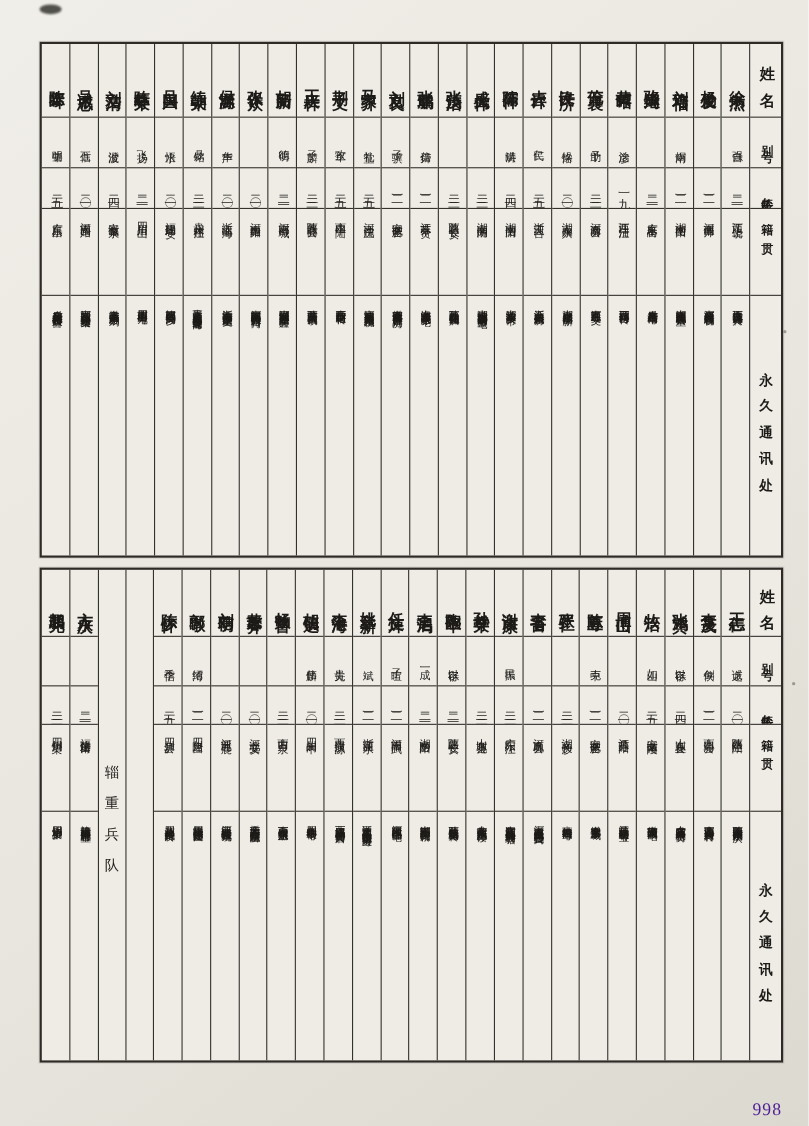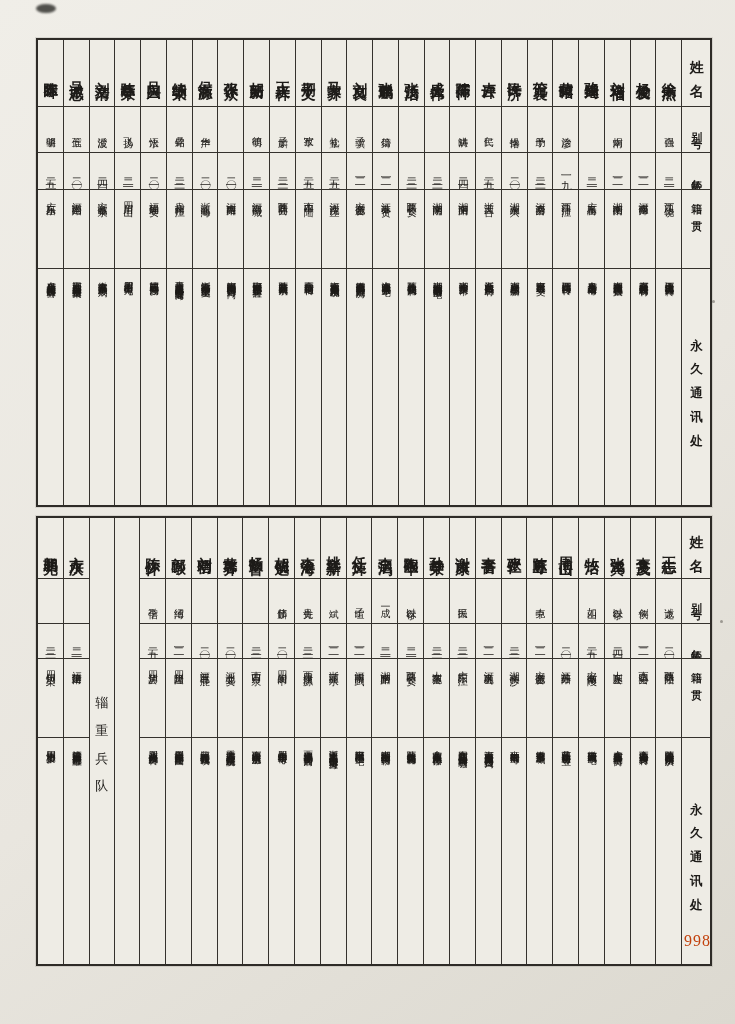--- a/index.html
+++ b/index.html
@@ -46,21 +46,21 @@
   .hdr .vt{font-weight:bold;}
   .hdr .c-name .vt{font-size:14px;letter-spacing:24px;}
   .hdr .c-alias .vt{font-size:11px;letter-spacing:7px;}
   .hdr .c-age .vt{font-size:11px;letter-spacing:1px;}
   .hdr .c-native .vt{font-size:11px;letter-spacing:18px;}
   .hdr .c-addr{align-items:center;}
   .hdr .c-addr .vt{font-size:12.5px;letter-spacing:24px;height:auto;line-height:1;}
 
   .div-label{writing-mode:vertical-rl;text-orientation:upright;font-size:13px;letter-spacing:28px;line-height:1;}
 
-  .pagenum{position:absolute;left:684px;top:932px;font-size:16px;letter-spacing:1px;color:#c2410c;
+  .pagenum{position:absolute;left:684px;top:1001px;font-size:16px;letter-spacing:1px;color:#4c1d95;
     font-family:"Liberation Serif","DejaVu Serif",serif;text-align:right;}
 </style>
 </head>
 <body>
 
 <div class="sheet">
   <div class="smudge"></div>
   <div class="speck" style="left:712px;top:300px;"></div>
   <div class="speck" style="left:720px;top:620px;"></div>
 

